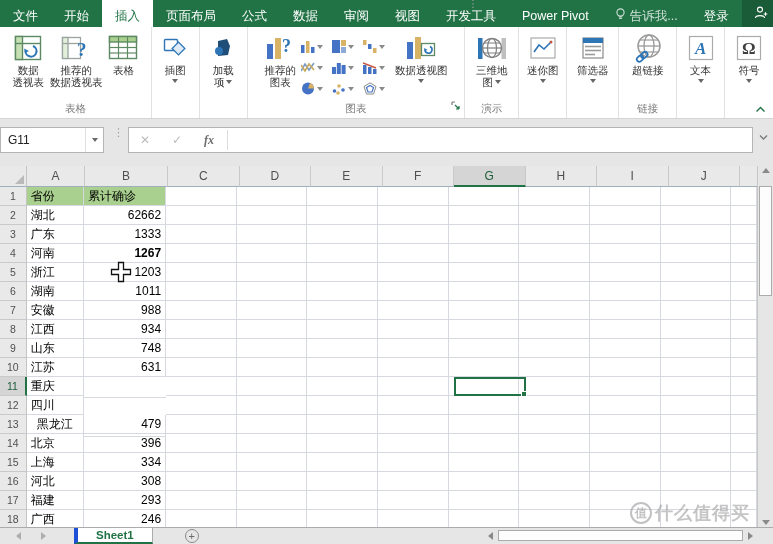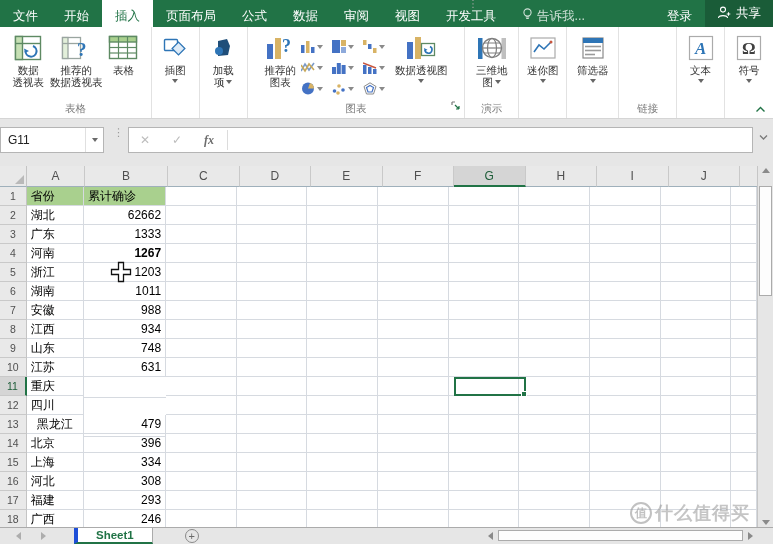--- a/index.html
+++ b/index.html
@@ -92,20 +92,21 @@
 <div class="tabbar">
   <div class="tab">文件</div>
   <div class="tab">开始</div>
   <div class="tab selected">插入</div>
   <div class="tab">页面布局</div>
   <div class="tab">公式</div>
   <div class="tab">数据</div>
   <div class="tab">审阅</div>
   <div class="tab">视图</div>
   <div class="tab">开发工具</div>
+  <div class="tab">Power Pivot</div>
   <div class="tab dim">
     <span>
       <svg width="11" height="13" viewBox="0 0 11 13">
           <circle cx="5.5" cy="4.5" r="3.6" fill="none" stroke="#fff" stroke-width="1.1"></circle>
           <rect x="3.8" y="8.4" width="3.4" height="1.1" fill="#fff"></rect>
           <rect x="4.2" y="10" width="2.6" height="1" fill="#fff"></rect>
         </svg>
     </span>
     <span>告诉我...</span>
   </div>
@@ -350,20 +351,36 @@
             <line x1="4" y1="14.5" x2="20" y2="14.5" stroke="#9a9a9a" stroke-width="1.6"></line>
             <line x1="4" y1="18.5" x2="14" y2="18.5" stroke="#9a9a9a" stroke-width="1.6"></line>
           </svg>
       </span>
       <span>筛选器</span>
       <span class="caret"></span>
     </div>
   </div>
 
   <div class="rgroup" style="width:58px;">
+    <div class="bigbtn">
+      <span class="ic">
+        <svg width="32" height="30" viewBox="0 0 32 30">
+            <circle cx="17" cy="13" r="11" fill="none" stroke="#9a9a9a" stroke-width="1.5"></circle>
+            <ellipse cx="17" cy="13" rx="5" ry="11" fill="none" stroke="#9a9a9a" stroke-width="1.3"></ellipse>
+            <line x1="6" y1="13" x2="28" y2="13" stroke="#9a9a9a" stroke-width="1.3"></line>
+            <line x1="8" y1="7" x2="26" y2="7" stroke="#9a9a9a" stroke-width="1.2"></line>
+            <line x1="8" y1="19" x2="26" y2="19" stroke="#9a9a9a" stroke-width="1.2"></line>
+            <g transform="rotate(-40 10 24)">
+              <rect x="4" y="21.5" width="7" height="5" rx="2.5" fill="none" stroke="#2E75B6" stroke-width="1.8"></rect>
+              <rect x="9.5" y="21.5" width="7" height="5" rx="2.5" fill="none" stroke="#2E75B6" stroke-width="1.8"></rect>
+            </g>
+          </svg>
+      </span>
+      <span>超链接</span>
+    </div>
     <div class="rgroup-label">链接</div>
   </div>
 
   <div class="rgroup" style="width:48px;">
     <div class="bigbtn">
       <span class="ic">
         <svg width="26" height="26" viewBox="0 0 26 26">
             <rect x="1.5" y="1.5" width="23" height="23" fill="#fff" stroke="#ABABAB" stroke-width="1.2"></rect>
             <text x="7" y="19" font-size="17" font-style="italic" font-weight="bold" fill="#2E75B6" font-family="Liberation Serif,serif">A</text>
           </svg>

